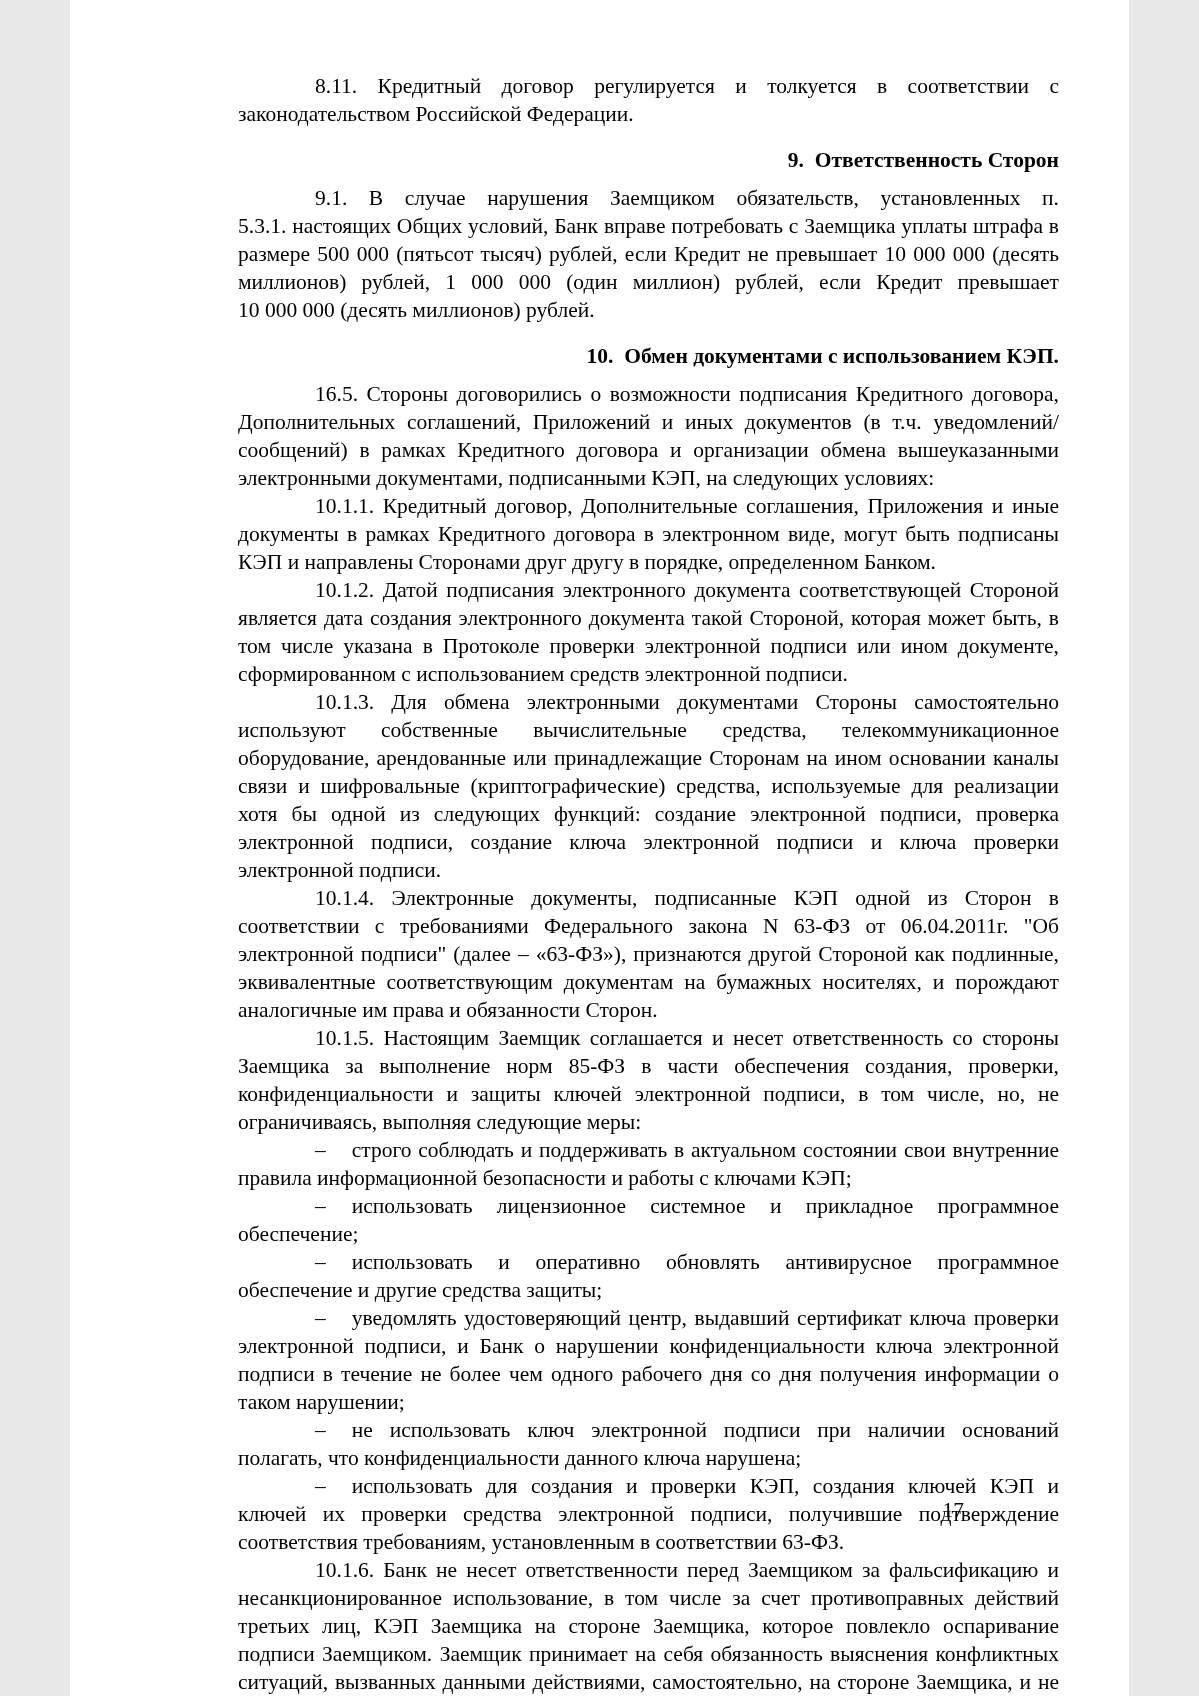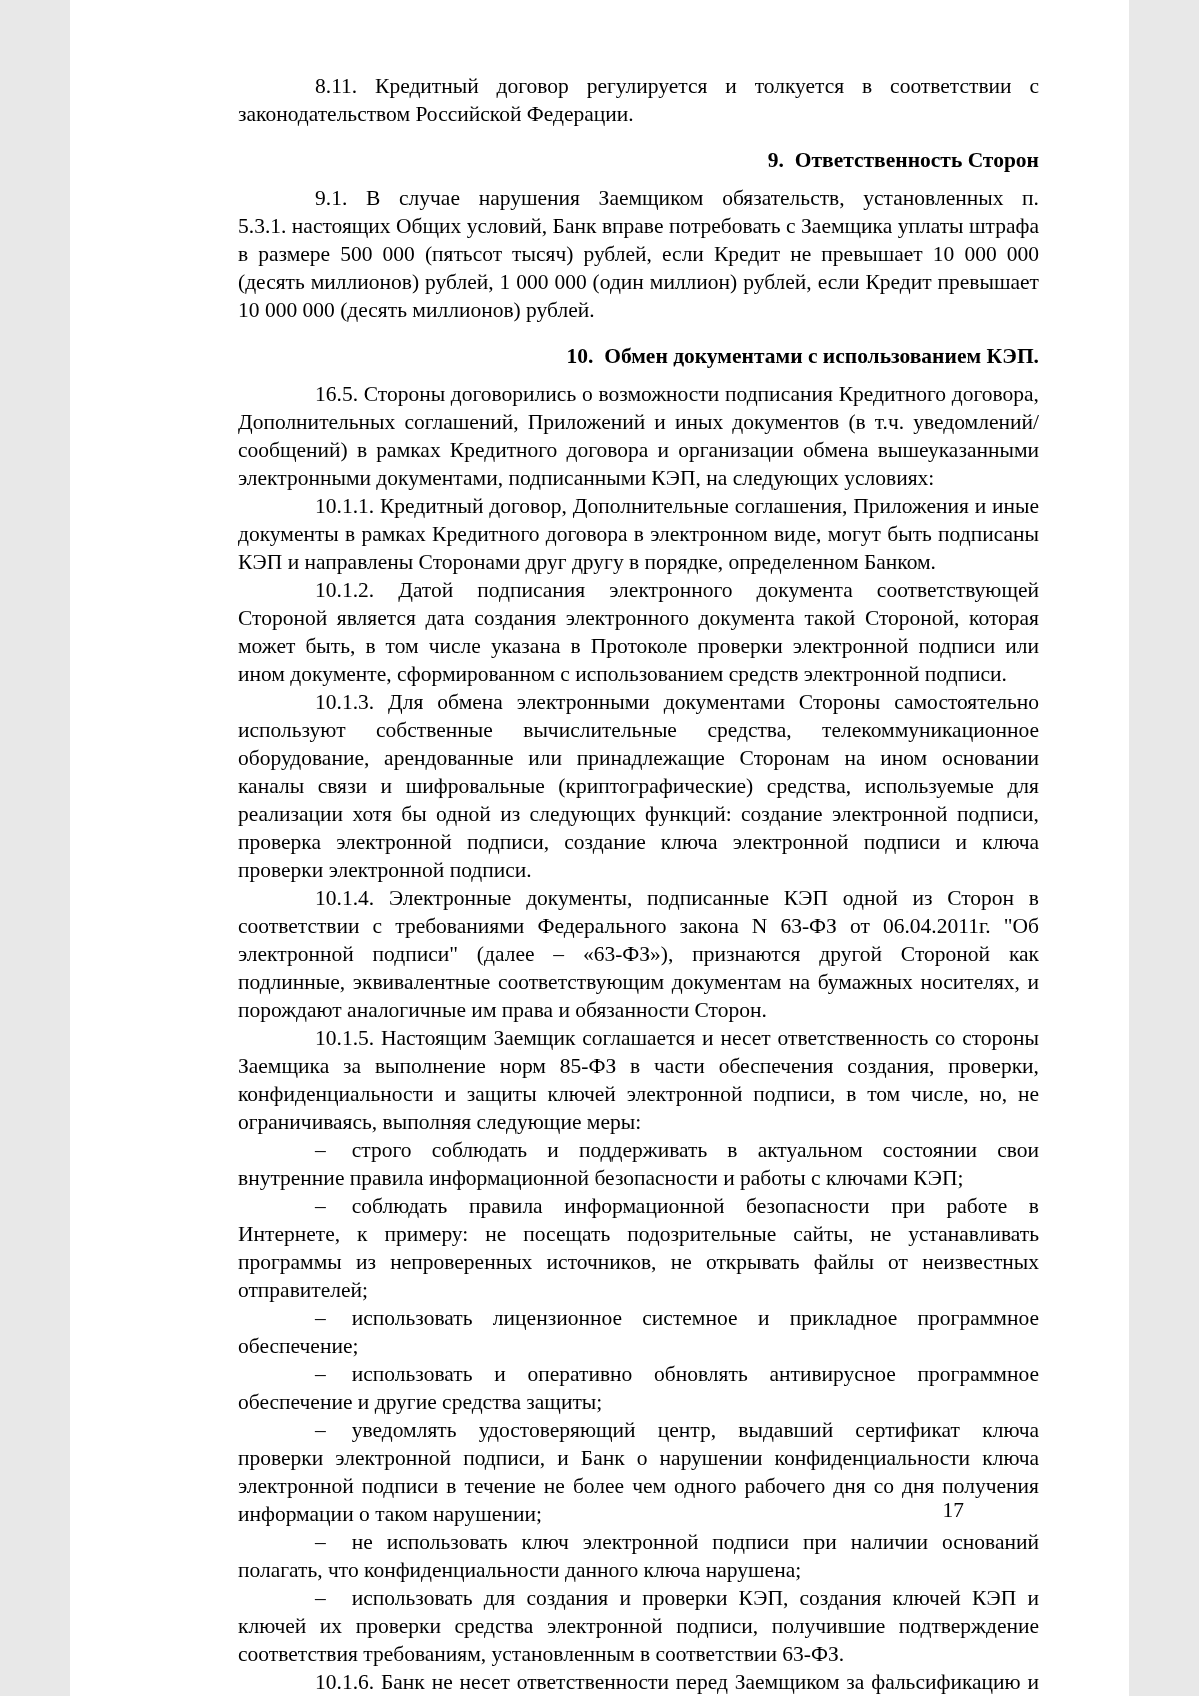--- a/index.html
+++ b/index.html
@@ -7,21 +7,21 @@
     padding: 0;
     background: #e8e8e8;
   }
   .page {
     position: relative;
     width: 1059px;
     height: 1696px;
     margin: 0 auto;
     background: #ffffff;
     box-sizing: border-box;
-    padding: 72px 90px 0 168px;
+    padding: 72px 70px 0 168px;
     font-family: "Liberation Serif", "DejaVu Serif", serif;
     font-size: 21.5px;
     line-height: 28px;
     color: #000000;
     overflow: hidden;
   }
   .para {
     margin: 0;
     text-align: justify;
     text-indent: 77px;
@@ -72,21 +72,20 @@
 
   <p class="para">10.1.3. Для обмена электронными документами Стороны самостоятельно используют собственные вычислительные средства, телекоммуникационное оборудование, арендованные или принадлежащие Сторонам на ином основании каналы связи и шифровальные (криптографические) средства, используемые для реализации хотя бы одной из следующих функций: создание электронной подписи, проверка электронной подписи, создание ключа электронной подписи и ключа проверки электронной подписи.</p>
 
   <p class="para">10.1.4. Электронные документы, подписанные КЭП одной из Сторон в соответствии с требованиями Федерального закона N 63-ФЗ от 06.04.2011г. "Об электронной подписи" (далее – «63-ФЗ»), признаются другой Стороной как подлинные, эквивалентные соответствующим документам на бумажных носителях, и порождают аналогичные им права и обязанности Сторон.</p>
 
   <p class="para">10.1.5. Настоящим Заемщик соглашается и несет ответственность со стороны Заемщика за выполнение норм 85-ФЗ в части обеспечения создания, проверки, конфиденциальности и защиты ключей электронной подписи, в том числе, но, не ограничиваясь, выполняя следующие меры:</p>
 
 
   <p class="bullet"><span class="dash">–</span><span>строго соблюдать и поддерживать в актуальном состоянии свои внутренние правила информационной безопасности и работы с ключами КЭП;</span></p>
 
-  <p class="bullet"><span class="dash">–</span><span>соблюдать правила информационной безопасности при работе в Интернете, к примеру: не посещать подозрительные сайты, не устанавливать программы из непроверенных источников, не открывать файлы от неизвестных отправителей;</span></p>
 
   <p class="bullet"><span class="dash">–</span><span>использовать лицензионное системное и прикладное программное обеспечение;</span></p>
 
   <p class="bullet"><span class="dash">–</span><span>использовать и оперативно обновлять антивирусное программное обеспечение и другие средства защиты;</span></p>
 
   <p class="bullet"><span class="dash">–</span><span>уведомлять удостоверяющий центр, выдавший сертификат ключа проверки электронной подписи, и Банк о нарушении конфиденциальности ключа электронной подписи в течение не более чем одного рабочего дня со дня получения информации о таком нарушении;</span></p>
 
   <p class="bullet"><span class="dash">–</span><span>не использовать ключ электронной подписи при наличии оснований полагать, что конфиденциальности данного ключа нарушена;</span></p>
 
   <p class="bullet"><span class="dash">–</span><span>использовать для создания и проверки КЭП, создания ключей КЭП и ключей их проверки средства электронной подписи, получившие подтверждение соответствия требованиям, установленным в соответствии 63-ФЗ.</span></p>

